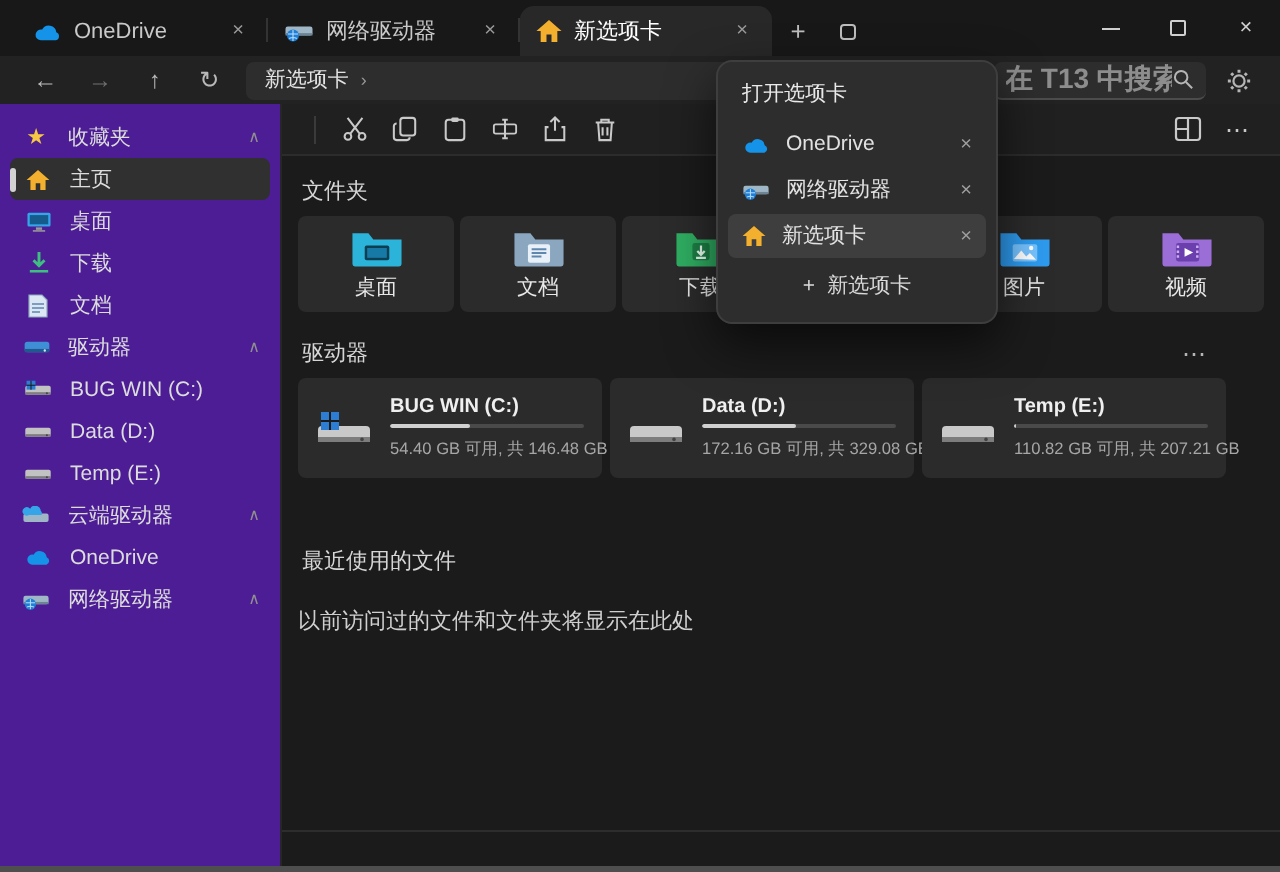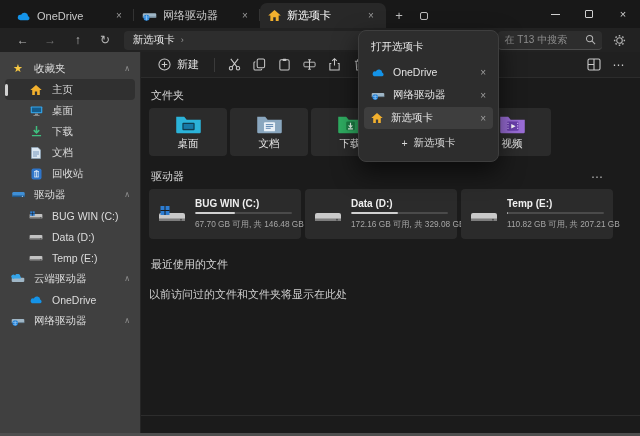--- a/index.html
+++ b/index.html
@@ -1,17 +1,17 @@
 <!DOCTYPE html>
 <html><head>
 <meta charset="utf-8">
 <style>
   html,body{margin:0;padding:0;background:#000;}
   *{box-sizing:border-box;}
-  .window{width:640px;height:436px;position:relative;background:#404040;color:#e6e6e6;
+  .window{width:640px;height:436px;position:relative;background:#4c1d95;color:#e6e6e6;
     font-family:"Liberation Sans",sans-serif;overflow:hidden;}
   
   .tabbar{height:28px;background:#181818;display:flex;align-items:flex-end;padding-left:8px;}
   .tab{width:126px;height:25px;display:flex;align-items:center;gap:6px;padding:0 8px;
     font-size:11px;color:#c9c9c9;border-radius:7px 7px 0 0;position:relative;}
   .tab:not(.active):after{content:"";position:absolute;right:0;top:6px;height:12px;width:1px;background:#333;}
   .tab.active{background:#282828;color:#fff;}
   .tab-close{margin-left:auto;color:#9a9a9a;font-size:10px;width:14px;text-align:center;cursor:default;}
   .tab-plus{width:26px;height:25px;display:flex;align-items:center;justify-content:center;color:#bdbdbd;font-size:13px;}
   .tab-list{width:24px;height:25px;display:flex;align-items:center;justify-content:center;}
@@ -22,30 +22,30 @@
   .wc .maxbox{width:8px;height:8px;border:1px solid #cfcfcf;border-radius:1px;}
   
   .addrbar{height:24px;background:#222222;display:flex;align-items:center;padding:0 10px;gap:2px;}
   .navbtn{width:26px;text-align:center;color:#b9b9b9;font-size:12px;line-height:1;}
   .navbtn.dim{color:#6f6f6f;}
   .crumbfield{width:372px;height:19px;background:#2d2d2d;border-radius:4px;display:flex;
     align-items:center;gap:6px;padding:0 9px;font-size:10.5px;color:#e2e2e2;margin-left:4px;}
   .crumb-chev{color:#9a9a9a;font-size:9px;}
   .searchfield{width:106px;height:19px;background:#2d2d2d;border-radius:4px;display:flex;
     align-items:center;padding:0 6px;margin-left:8px;border-bottom:1px solid #4c4c4c;}
-  .searchfield .ph{flex:1;font-size:10px;color:#8d8d8d;white-space:nowrap;overflow:hidden;}
+  .searchfield .ph{flex:1;font-size:14px;color:#8d8d8d;white-space:nowrap;overflow:hidden;font-weight:bold;}
   .gearbtn{width:22px;display:flex;align-items:center;justify-content:center;margin-left:4px;}
   
   .content{display:flex;height:384px;}
   .sidebar{width:140px;padding-top:6px;position:relative;}
   .srow{height:21px;display:flex;align-items:center;gap:8px;margin:0 5px;padding:0 5px;
     border-radius:4px;font-size:10.5px;color:#dcdcdc;position:relative;}
   .srow .sicon{width:16px;display:flex;justify-content:center;flex:none;}
   .srow .chev{margin-left:auto;color:#8f8f8f;font-size:8px;}
-  .srow.child{padding-left:23px;align-items:center;}
+  .srow.child{padding-left:6px;align-items:center;}
   .srow.selected{background:#303030;}
   .sel-ind{position:absolute;left:0;top:4.5px;width:2.5px;height:12px;border-radius:2px;background:#d2d2d2;}
   .rightcol{flex:1;display:flex;flex-direction:column;border-left:1px solid #262626;}
   
   .toolbar{height:26px;display:flex;align-items:center;padding:0 10px;gap:2px;border-bottom:1px solid #2c2c2c;background:#202020;}
   .newbtn{display:flex;align-items:center;gap:6px;font-size:11px;color:#e0e0e0;padding:3px 7px;border-radius:4px;}
   .tsep{width:1px;height:14px;background:#3a3a3a;margin:0 6px;}
   .tico{width:23px;height:20px;display:flex;align-items:center;justify-content:center;color:#c9c9c9;font-size:12px;}
   .toolbar .spacer{flex:1;}
   
@@ -199,29 +199,20 @@
       </div>
       <div class="srow child">
         <span class="sicon">
           <svg width="10" height="12" viewBox="0 0 10 12">
               <path d="M0.5 0.5 H7 L9.5 3 V11.5 H0.5 Z" fill="#dbe7f2" stroke="#8fa8c0" stroke-width="0.6"></path>
               <path d="M2 5 H8 M2 7 H8 M2 9 H6" stroke="#5f87b0" stroke-width="0.8"></path>
             </svg>
         </span>
         <span>文档</span>
       </div>
-      <div class="srow child">
-        <span class="sicon">
-          <svg width="11" height="12" viewBox="0 0 11 12">
-              <rect x="0.5" y="0.5" width="10" height="11" rx="2" fill="#2e75c9"></rect>
-              <path d="M3 3.5 H8 M3.8 3.5 V9 M5.5 3.5 V9 M7.2 3.5 V9 M3.3 9 H7.7 M4.5 2.5 H6.5" stroke="#dce9f7" stroke-width="0.8" fill="none"></path>
-            </svg>
-        </span>
-        <span>回收站</span>
-      </div>
 
       <div class="srow">
         <span class="sicon">
           <svg width="13" height="9" viewBox="0 0 20 12">
               <rect x="0.5" y="2" width="19" height="8" rx="2" fill="#3f8fd6"></rect>
               <rect x="0.5" y="7.5" width="19" height="2.5" fill="#21598c"></rect>
               <circle cx="16" cy="8.7" r="0.9" fill="#cfe6fb"></circle>
             </svg>
         </span>
         <span>驱动器</span>
@@ -289,27 +280,20 @@
             </svg>
         </span>
         <span>网络驱动器</span>
         <span class="chev">∧</span>
       </div>
     </div>
 
     <div class="rightcol">
 
       <div class="toolbar">
-        <div class="newbtn">
-          <svg width="13" height="13" viewBox="0 0 14 14">
-              <circle cx="7" cy="7" r="6" fill="none" stroke="#c9c9c9" stroke-width="1.1"></circle>
-              <path d="M7 4 V10 M4 7 H10" stroke="#c9c9c9" stroke-width="1.1"></path>
-            </svg>
-          <span>新建</span>
-        </div>
         <div class="tsep"></div>
         <div class="tico">
           <svg width="13" height="13" viewBox="0 0 14 14">
               <circle cx="3.2" cy="11" r="1.8" fill="none" stroke="#c9c9c9" stroke-width="1.1"></circle>
               <circle cx="10.8" cy="11" r="1.8" fill="none" stroke="#c9c9c9" stroke-width="1.1"></circle>
               <path d="M4.4 9.6 L11 1 M9.6 9.6 L3 1" stroke="#c9c9c9" stroke-width="1.1"></path>
             </svg>
         </div>
         <div class="tico">
           <svg width="13" height="13" viewBox="0 0 14 14">
@@ -376,20 +360,29 @@
                 <rect x="7.5" y="6" width="7" height="7" rx="1" fill="#1d7f45"></rect>
                 <path d="M11 7 V10.5 M9.5 9.2 L11 10.8 L12.5 9.2 M9 12 H13" stroke="#eafff2" stroke-width="0.9" fill="none"></path>
               </svg>
             <span class="flabel">下载</span>
           </div>
           <div class="fcard">
             <svg width="27" height="20" viewBox="0 0 22 16">
                 <path d="M1 2 h6.5 l2 2.5 H21 v10 a1 1 0 0 1 -1 1 H2 a1 1 0 0 1 -1 -1 Z" fill="#d8a33c"></path>
               </svg>
             <span class="flabel"></span>
+          </div>
+          <div class="fcard">
+            <svg width="27" height="20" viewBox="0 0 22 16">
+                <path d="M1 2 h6.5 l2 2.5 H21 v10 a1 1 0 0 1 -1 1 H2 a1 1 0 0 1 -1 -1 Z" fill="#2e9bef"></path>
+                <rect x="6" y="6.5" width="10" height="7" rx="0.8" fill="#77c3ff"></rect>
+                <path d="M6.5 12.5 L9.5 9 L11.5 11.5 L13 10 L15.5 12.8 Z" fill="#fff"></path>
+                <circle cx="13.5" cy="8" r="0.9" fill="#fff"></circle>
+              </svg>
+            <span class="flabel">图片</span>
           </div>
           <div class="fcard">
             <svg width="27" height="20" viewBox="0 0 22 16">
                 <path d="M1 2 h6.5 l2 2.5 H21 v10 a1 1 0 0 1 -1 1 H2 a1 1 0 0 1 -1 -1 Z" fill="#9a6dd7"></path>
                 <rect x="6.5" y="6" width="9.5" height="7.5" rx="1" fill="#6b3fae"></rect>
                 <path d="M7.3 7 v5.5 M15.2 7 v5.5" stroke="#c9aef0" stroke-width="1" stroke-dasharray="1 1"></path>
                 <path d="M10 8 L13.5 9.8 L10 11.6 Z" fill="#fff"></path>
               </svg>
             <span class="flabel">视频</span>
           </div>
@@ -408,21 +401,21 @@
                   <circle cx="23" cy="14.7" r="0.9" fill="#444"></circle>
                   <rect x="2.5" y="1" width="9" height="9" fill="#2d7dd2"></rect>
                   <path d="M7 1 V10 M2.5 5.5 H11.5" stroke="#1b1b1b" stroke-width="1"></path>
                 </svg>
             </span>
             <div class="dinfo">
               <div class="dname">BUG WIN (C:)</div>
               <div class="dbar">
                   <div class="dfill" style="width: 41%;"></div>
                 </div>
-              <div class="dsize">67.70 GB 可用, 共 146.48 GB</div>
+              <div class="dsize">54.40 GB 可用, 共 146.48 GB</div>
             </div>
           </div>
           <div class="dcard">
             <span>
               <svg width="28" height="19" viewBox="0 0 28 19">
                   <rect x="1" y="8" width="26" height="8" rx="2" fill="#c9c9c9"></rect>
                   <rect x="1" y="13.5" width="26" height="2.5" fill="#7d7d7d"></rect>
                   <circle cx="23" cy="14.7" r="0.9" fill="#444"></circle>
                 </svg>
             </span>
@@ -445,21 +438,21 @@
             <div class="dinfo">
               <div class="dname">Temp (E:)</div>
               <div class="dbar">
                   <div class="dfill" style="width: 1%;"></div>
                 </div>
               <div class="dsize">110.82 GB 可用, 共 207.21 GB</div>
             </div>
           </div>
         </div>
 
-        <div class="sect-title" style="margin-top:18px;">最近使用的文件</div>
+        <div class="sect-title" style="margin-top:34px;">最近使用的文件</div>
         <div class="recent-empty">以前访问过的文件和文件夹将显示在此处</div>
 
         <div class="bottom-line"></div>
       </div>
     </div>
   </div>
 
   <div class="flyout">
     <div class="fly-title">打开选项卡</div>
     <div class="fly-item">

